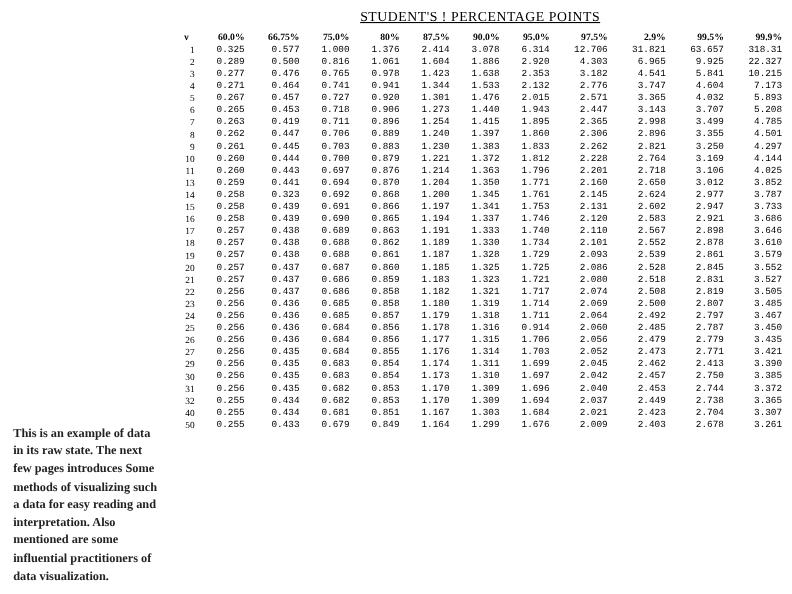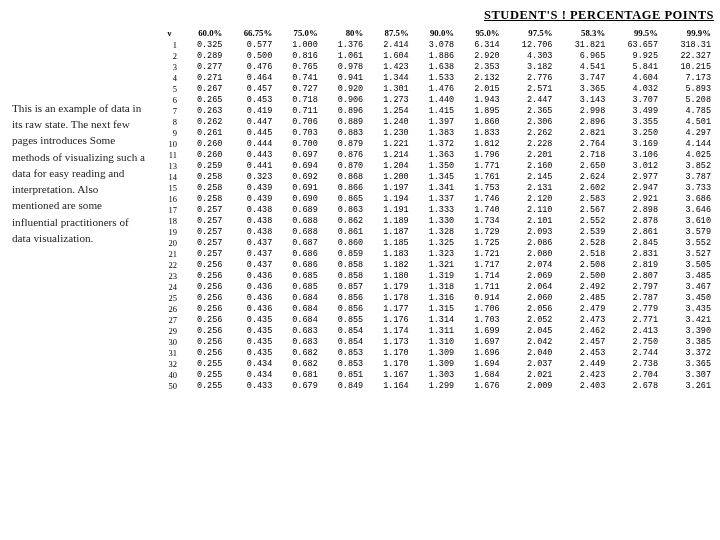--- a/index.html
+++ b/index.html
@@ -13,32 +13,33 @@
       flex-direction: row;
     }
     #left-panel {
       width: 155px;
       min-width: 155px;
       padding: 8px 10px 8px 12px;
       font-size: 11.2px;
       line-height: 1.45;
       color: #222;
       display: flex;
-      align-items: flex-start;
+      align-items: flex-end;
       padding-top: 100px;
+      font-weight: bold;
     }
     #main-content {
       flex: 1;
       padding: 8px 6px 4px 4px;
       overflow: hidden;
     }
     .table-title {
-      text-align: right;
+      text-align: center;
       font-size: 12.5px;
-      font-weight: bold;
+      font-weight: normal;
       letter-spacing: 0.5px;
       margin-bottom: 4px;
       text-decoration: underline;
     }
     table {
       border-collapse: collapse;
       width: 100%;
       font-size: 8.5px;
       font-family: 'Courier New', Courier, monospace;
     }
@@ -76,21 +77,21 @@
       <tr id="header-row">
       <th>ν</th>
           <th>60.0%</th>
           <th>66.75%</th>
           <th>75.0%</th>
           <th>80%</th>
           <th>87.5%</th>
           <th>90.0%</th>
           <th>95.0%</th>
           <th>97.5%</th>
-          <th>58.3%</th>
+          <th>2.9%</th>
           <th>99.5%</th>
           <th>99.9%</th>
         </tr>
     </thead>
     <tbody id="table-body">
     <tr>
           <td>1</td>
           <td>0.325</td>
           <td>0.577</td>
           <td>1.000</td>

